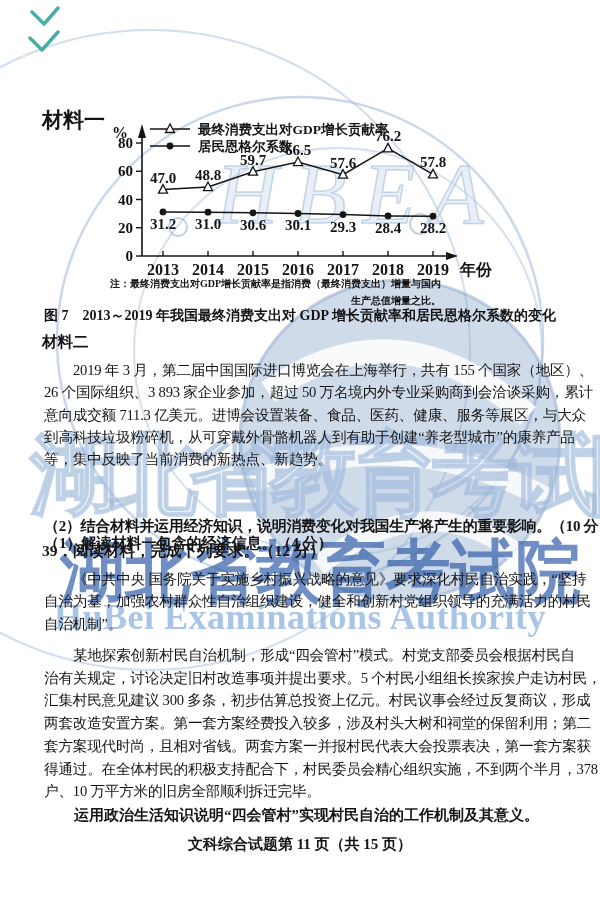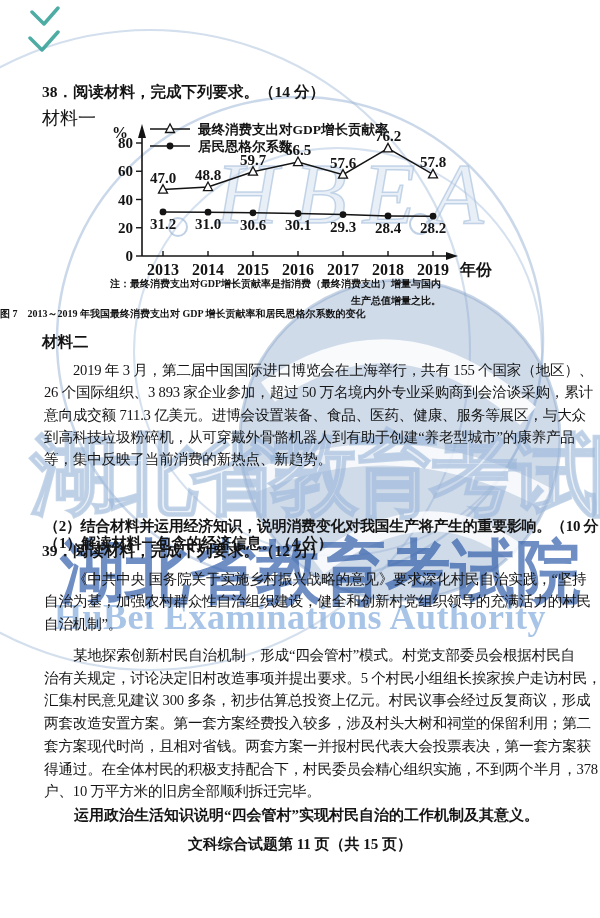--- a/index.html
+++ b/index.html
@@ -14,25 +14,25 @@
   .wm-outline{left:30px;top:416px;font-size:88px;font-weight:700;letter-spacing:-8px;
               color:rgba(190,210,235,.28);-webkit-text-stroke:1.8px rgba(152,181,215,.55);
               white-space:nowrap;}
   .wm-solid{left:60px;top:526px;font-size:70px;font-weight:700;white-space:nowrap;
             color:var(--wm-blue,#3863ac);opacity:.72;transform:scaleX(.93);transform-origin:left top;}
   .wm-en{left:0;right:0;top:596px;text-align:center;font-size:36px;font-weight:700;
          letter-spacing:.5px;color:var(--wm-lightblue,#93b6e0);opacity:.8;}
   
   .ct{position:absolute;z-index:1;}
   .h38{left:42px;top:82px;font-size:15.5px;font-weight:700;white-space:nowrap;}
-  .mat1{left:42px;top:106px;font-size:18px;font-weight:400;}
+  .mat1{left:42px;top:106px;font-size:21px;font-weight:700;}
   .chart{left:100px;top:116px;}
   .note{left:110px;top:276px;font-size:10px;font-weight:600;line-height:16.5px;text-align:right;}
   .note .tline:nth-child(2){margin-left:26px;}
-  .caption{left:0;right:0;top:307px;text-align:left;font-size:10px;font-weight:600;white-space:nowrap;}
+  .caption{left:0;right:0;top:307px;text-align:center;font-size:14px;font-weight:600;white-space:nowrap;}
   .mat2{left:42px;top:332px;font-size:15.5px;font-weight:700;}
   .para{left:44px;font-size:14.6px;letter-spacing:-.2px;}
   .para .tline{white-space:nowrap;}
   .para1{top:359px;line-height:22.3px;}
   .q1{left:44px;top:495px;font-size:15px;font-weight:700;white-space:nowrap;margin-top:39px;}
   .q2{left:44px;top:517px;font-size:15px;font-weight:700;white-space:nowrap;letter-spacing:-.3px;}
   .h39{left:42px;top:541px;font-size:15.5px;font-weight:700;white-space:nowrap;}
   .intro39{top:568px;line-height:22.3px;}
   .body39{top:644px;line-height:22.7px;}
   .task39{left:44px;top:806px;font-size:15px;font-weight:700;padding-left:30px;white-space:nowrap;}
@@ -62,21 +62,20 @@
       <path d="M32 12 L44 24 L58 8"></path>
       <path d="M30 38 L42 50 L58 32"></path>
     </g>
   </svg>
 
   <div class="wm wm-hbea">HBEA</div>
   <div class="wm wm-outline">湖北省教育考试院</div>
   <div class="wm wm-solid">湖北省教育考试院</div>
   <div class="wm wm-en">HuBei Examinations Authority</div>
 
-  <div class="ct h38">38．阅读材料，完成下列要求。（14 分）</div>
   <div class="ct mat1">材料一</div>
 
   <svg class="ct chart" width="480" height="170" viewBox="0 0 480 170">
       <line x1="42" y1="12" x2="42" y2="140" stroke="#141414" stroke-width="1.6"></line>
       <polygon points="38,22 46,22 42,8" fill="#141414"></polygon>
       <line x1="42" y1="140" x2="348" y2="140" stroke="#141414" stroke-width="1.6"></line>
       <polygon points="346,136 346,144 358,140" fill="#141414"></polygon>
       <text x="20" y="22" text-anchor="middle" font-size="16" font-weight="700" fill="#141414" font-family="&quot;Liberation Serif&quot;,&quot;DejaVu Serif&quot;,serif">%</text>
       <text x="376" y="159" text-anchor="middle" font-size="16" font-weight="700" fill="#141414" font-family="&quot;Liberation Serif&quot;,&quot;DejaVu Serif&quot;,serif">年份</text>
       <line x1="36" y1="140" x2="42" y2="140" stroke="#141414" stroke-width="1.4"></line>

